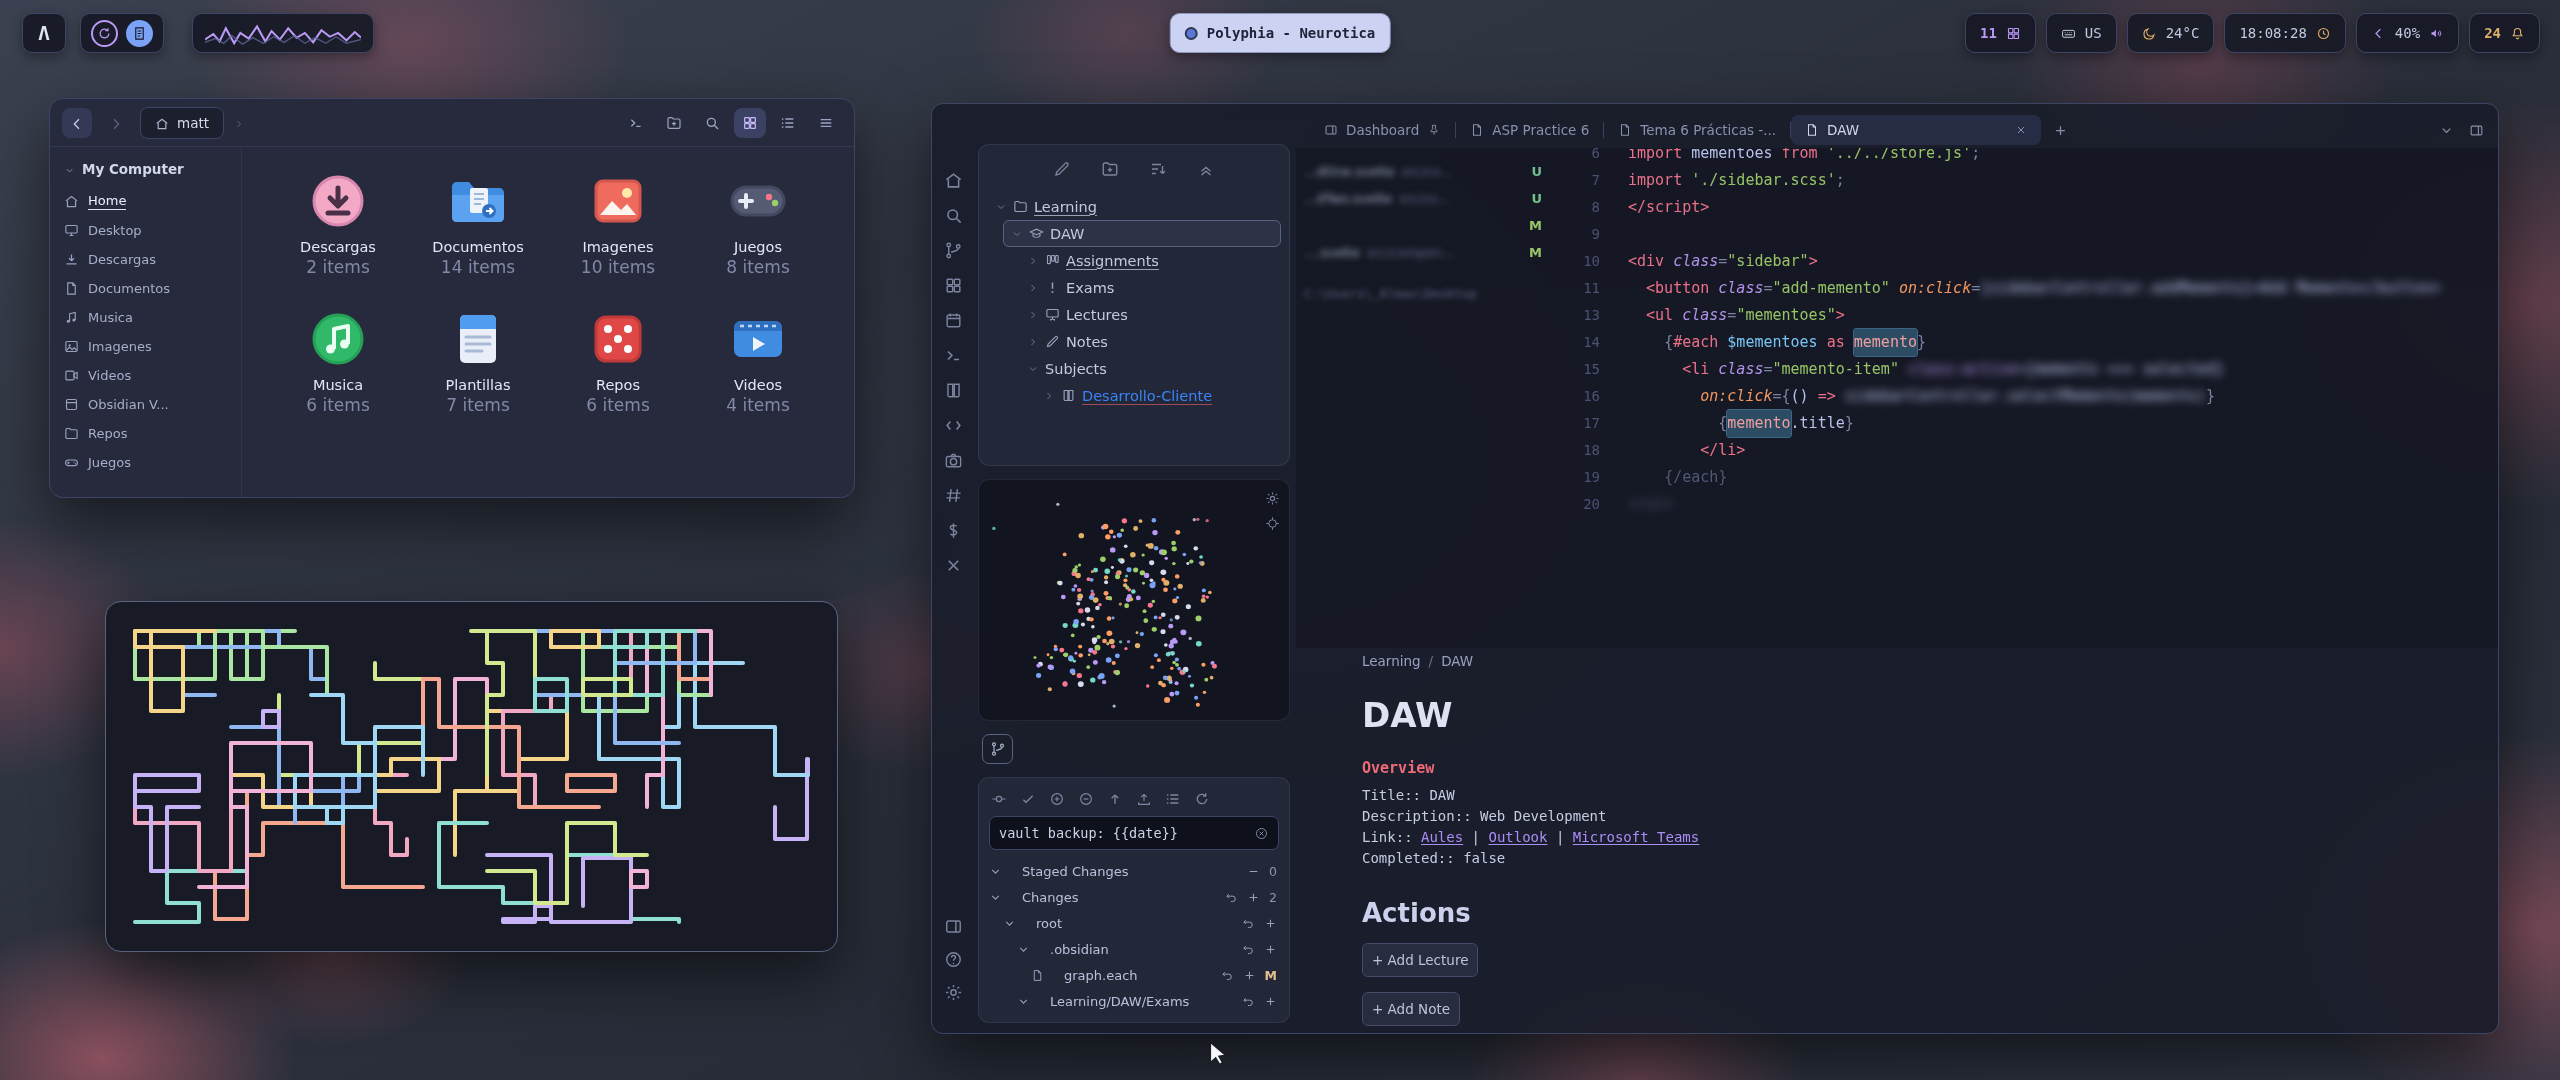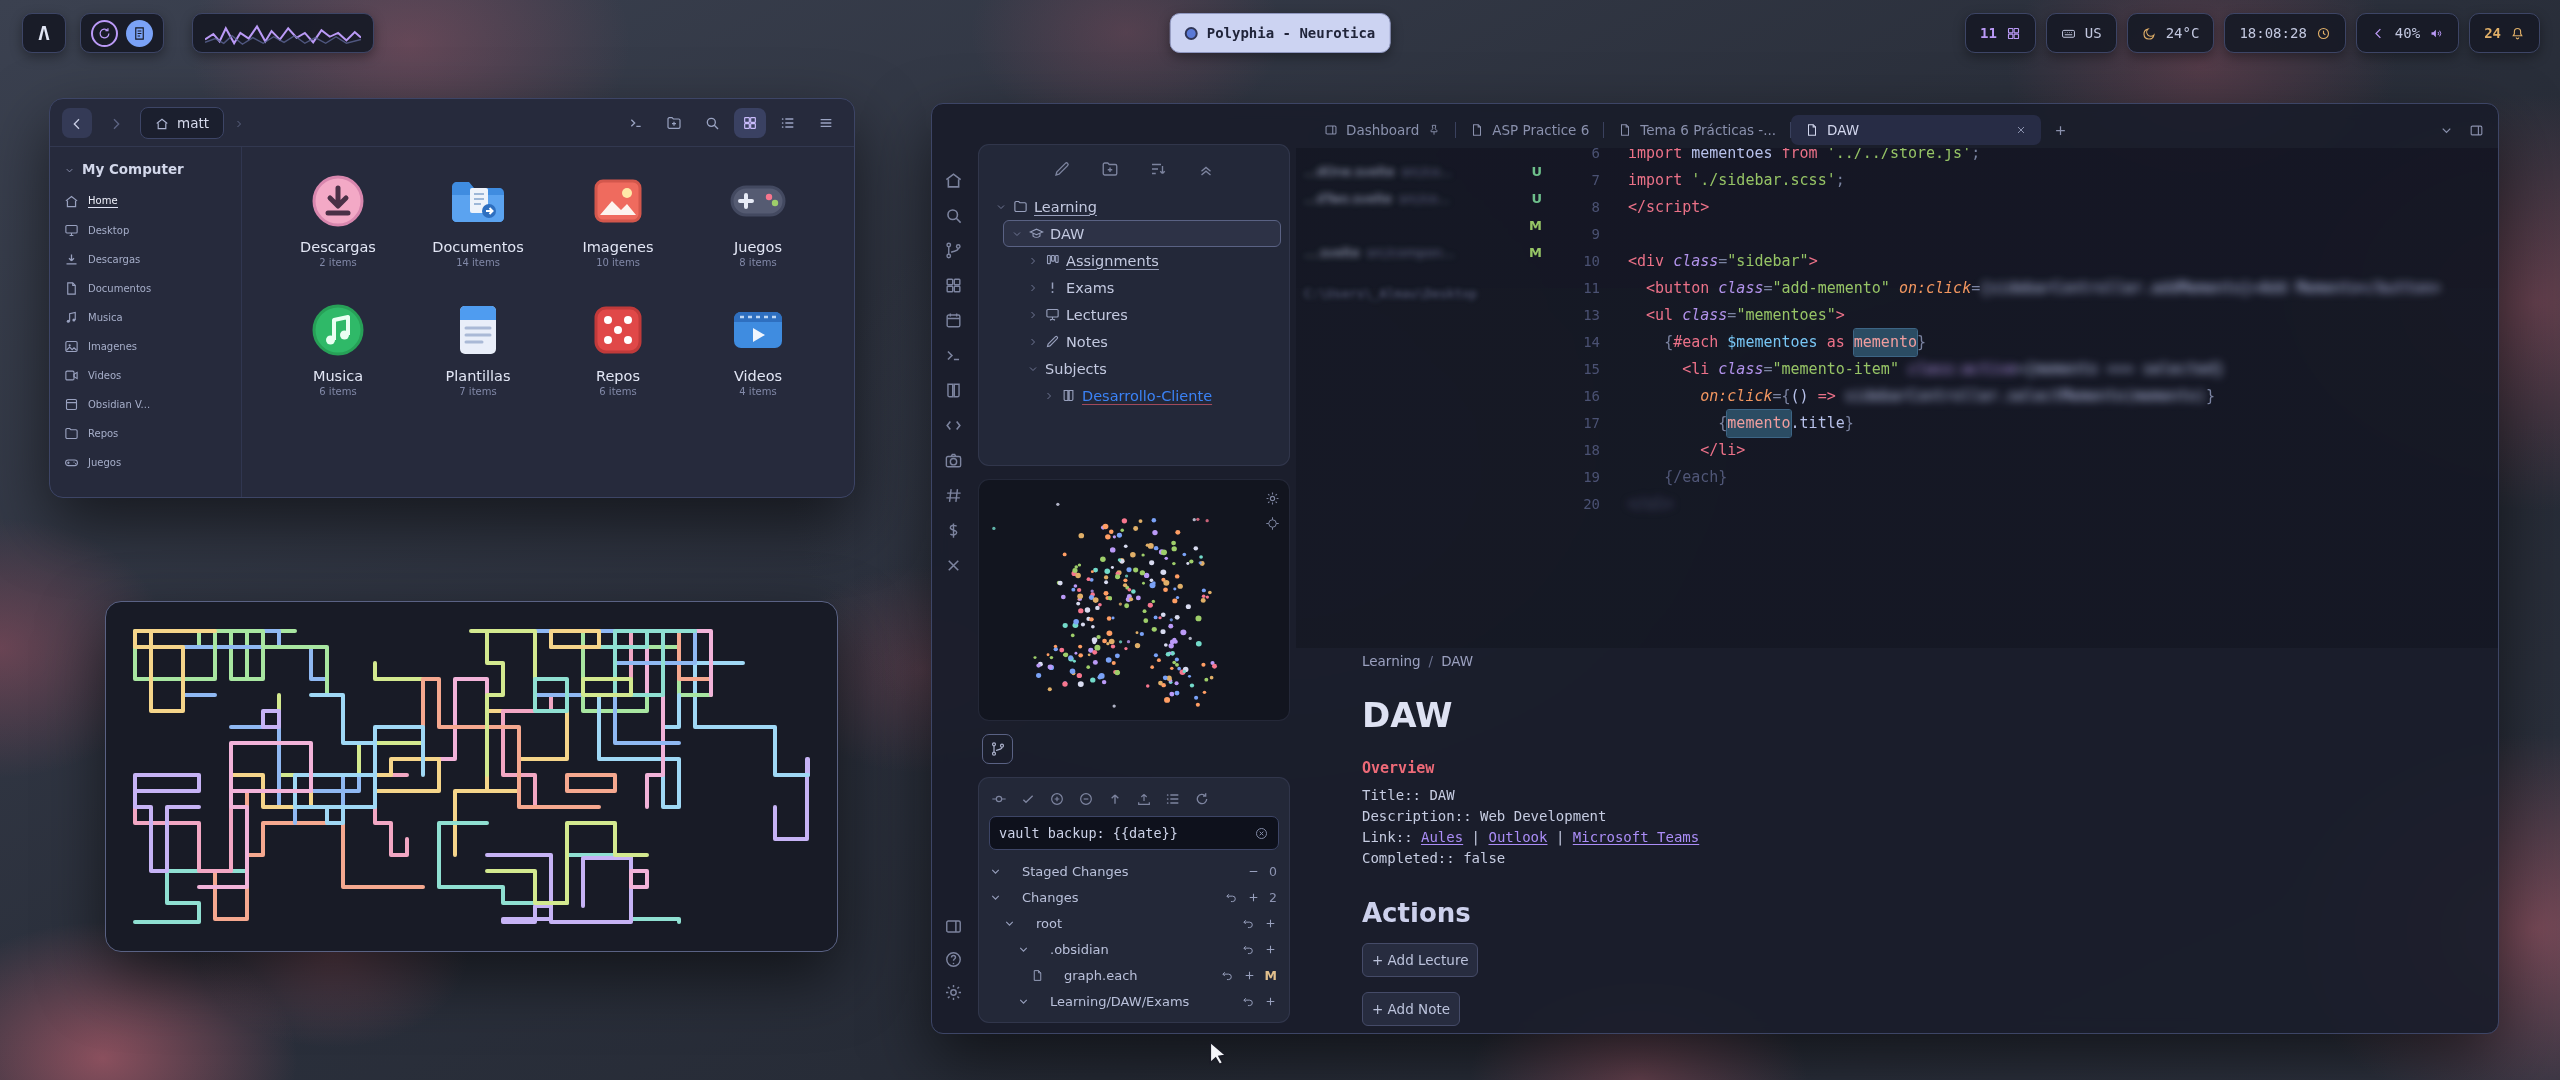--- a/index.html
+++ b/index.html
@@ -58,29 +58,29 @@
 .fm-crumb{height:32px;display:flex;align-items:center;gap:8px;background:#1b1f2e;border:1px solid #3d4566;border-radius:8px;padding:0 14px;color:#d6daec;font-size:13.5px;cursor:pointer}
 .fm-crumb .ic{width:14px;height:14px;color:#aeb5d2}
 .crumb-next{color:#5d6483}.crumb-next .ic{width:12px;height:12px}
 #fmTools{margin-left:auto;display:flex;gap:6px}
 .fm-tool{width:32px;height:30px;border-radius:8px;color:#9aa3c2;cursor:pointer}
 .fm-tool.active{background:#3a4162;color:#c9bbfb}
 .fm-body{display:flex;height:calc(100% - 48px)}
 #fmSide{width:192px;padding:12px 8px 0 14px;border-right:1px solid #303650;flex:none}
 .fm-side-title{display:flex;gap:7px;align-items:center;color:#d2d7ea;font-size:13.5px;font-weight:700;margin:2px 0 10px}
 .fm-side-title .ic{width:11px;height:11px;color:#8d94b2}
-.fm-item{display:flex;gap:9px;align-items:center;height:29px;color:#a6aec9;font-size:10px;cursor:pointer}
+.fm-item{display:flex;gap:9px;align-items:center;height:29px;color:#a6aec9;font-size:13px;cursor:pointer}
 .fm-item .ic{width:15px;height:15px;color:#99a1bf}
 .fm-item.active{color:#eef0fa}
 .fm-item.active .lbl{border-bottom:1.5px solid #dfe3f5;padding-bottom:1px}
 #fmGrid{flex:1;display:grid;grid-template-columns:repeat(4,1fr);align-content:start;padding:22px 26px 0;row-gap:30px}
 .tile{display:flex;flex-direction:column;align-items:center;gap:2px;cursor:pointer}
 .tile-icon svg{width:76px;height:64px}
 .tile-name{font-size:14.5px;color:#e2e6f5}
-.tile-count{font-size:10px;color:#8289a8}
+.tile-count{font-size:17px;color:#8289a8}
 
 
 #pipes{left:105px;top:601px;width:733px;height:351px;background:#181b26;border:1.5px solid #5a6284;border-radius:16px;padding:13px;z-index:2}
 #pipesSvg{width:100%;height:100%}
 
 
 #obs{left:931px;top:103px;width:1568px;height:931px;background:rgba(26,29,42,.94);border:1px solid #3d4566;border-radius:12px;display:flex;overflow:hidden;z-index:3;backdrop-filter:blur(8px)}
 .ribbon{width:42px;display:flex;flex-direction:column;align-items:center;padding:66px 0 18px;flex:none}
 #ribbonTop,#ribbonBottom{display:flex;flex-direction:column;align-items:center}
 .rspace{flex:1}

